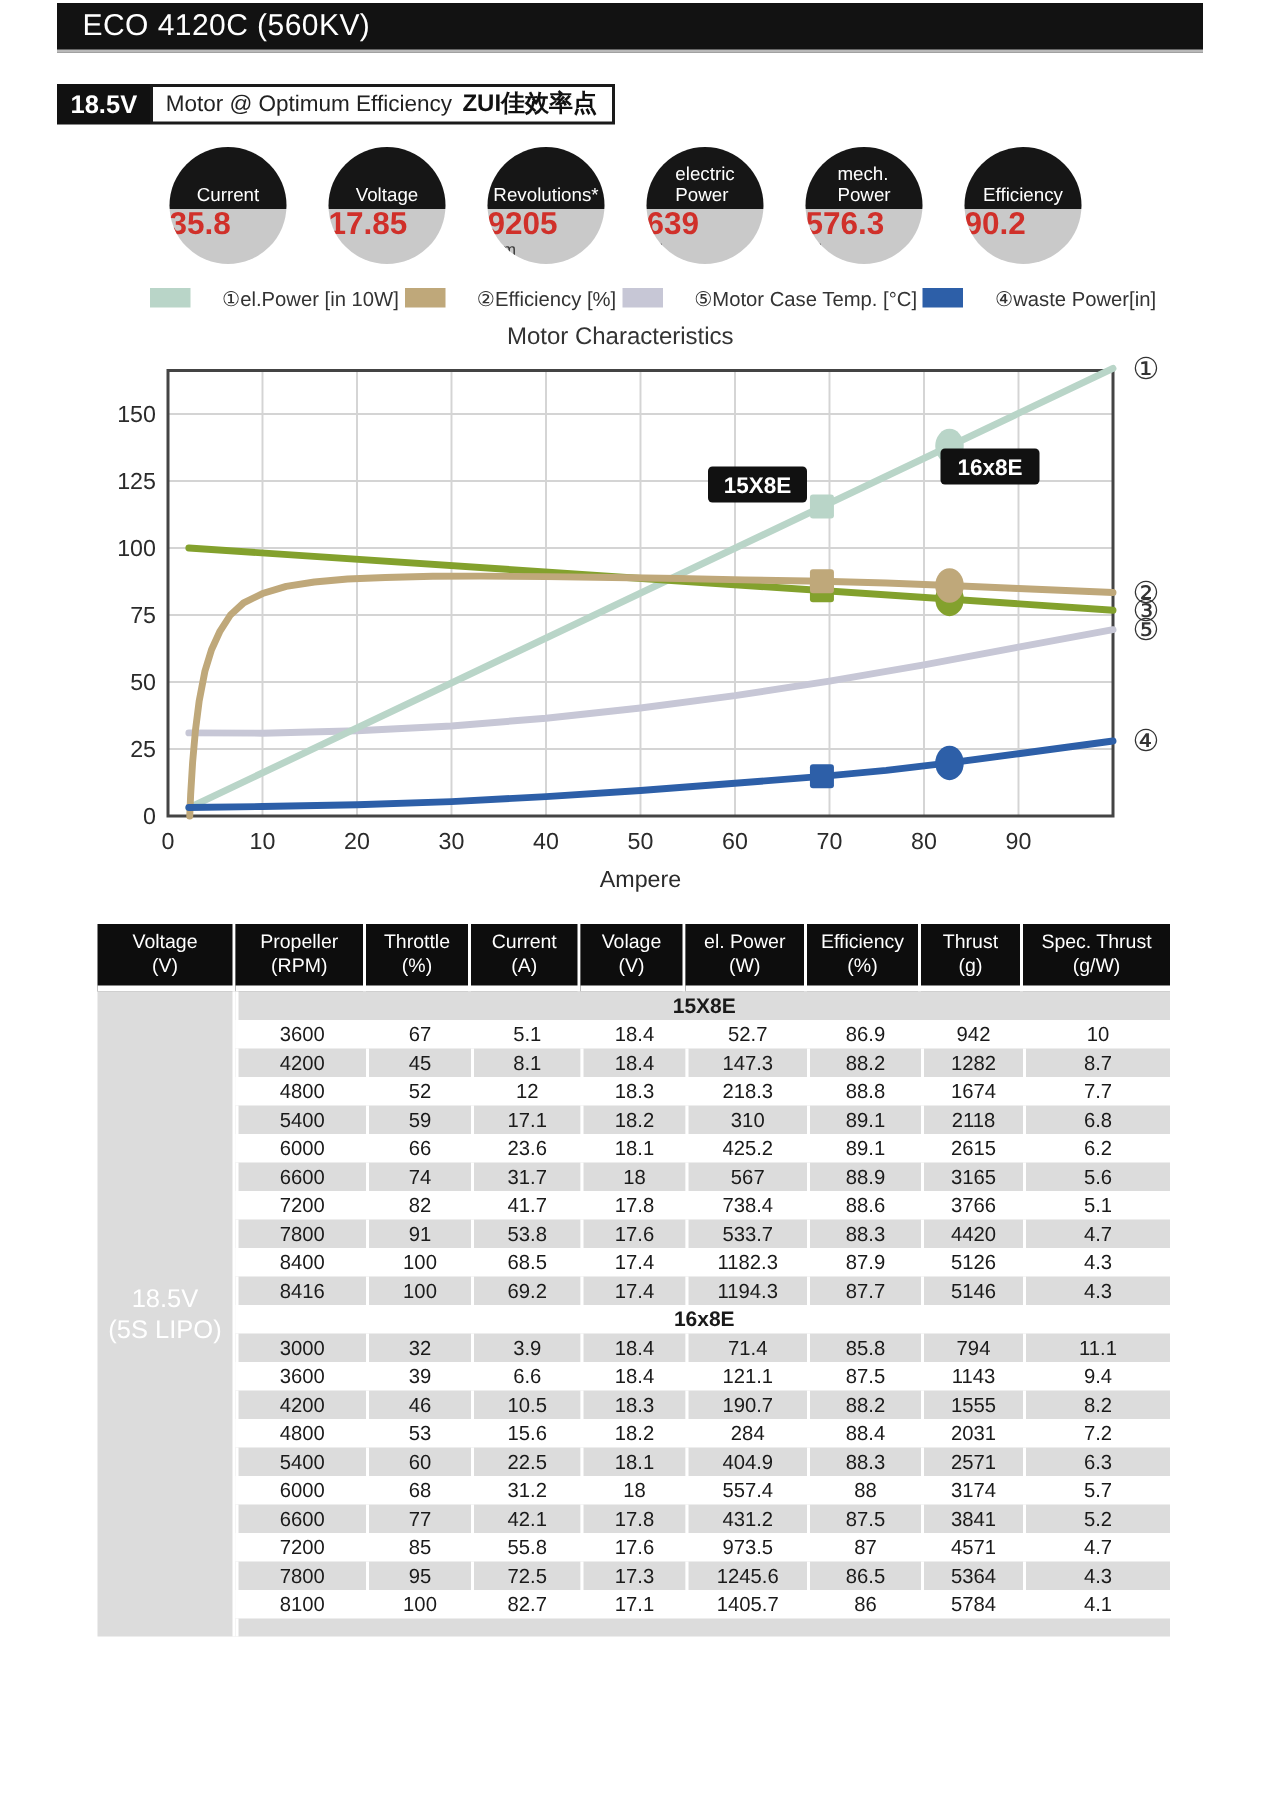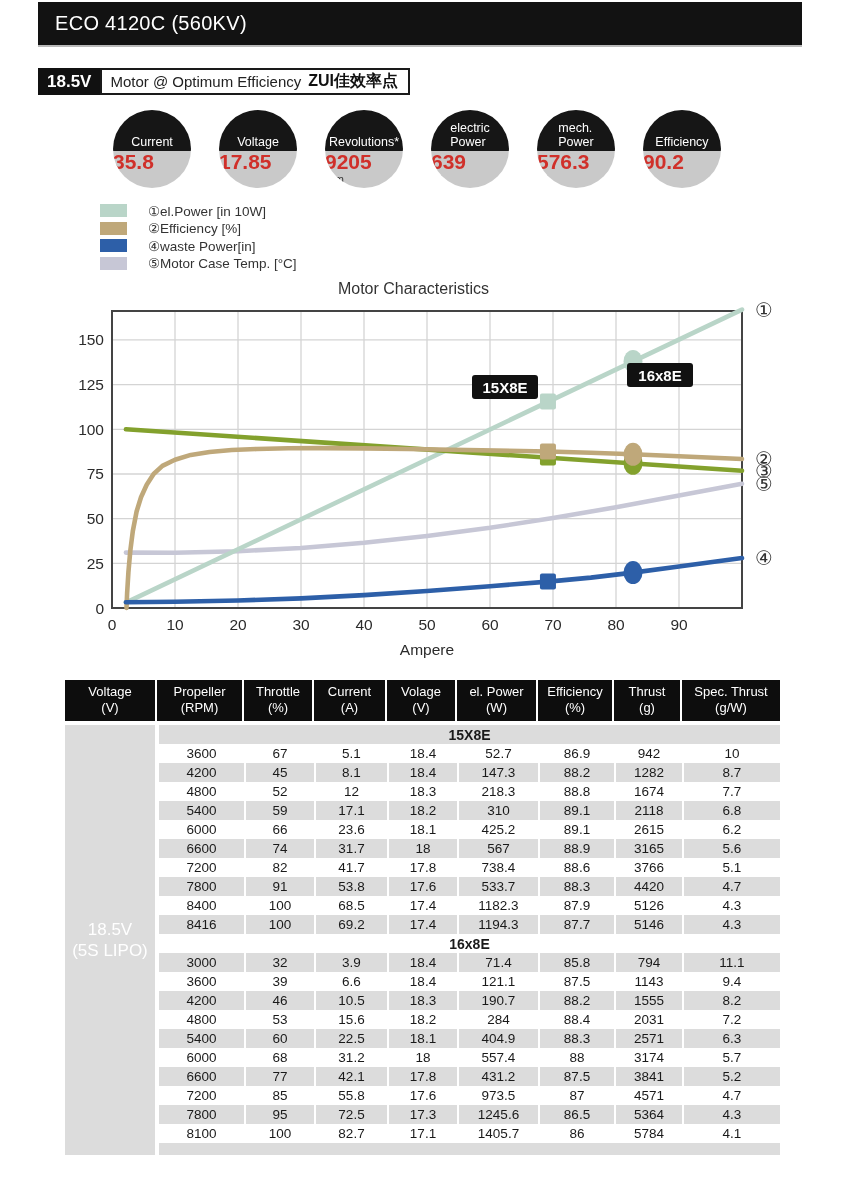--- a/index.html
+++ b/index.html
@@ -1,19 +1,19 @@
 <!DOCTYPE html>
 <html><head>
 <meta charset="utf-8">
 <style>
   html,body{margin:0;padding:0;background:#fff;}
   body{width:843px;height:1200px;font-family:"Liberation Sans",sans-serif;color:#222;overflow:hidden;}
 
   
-  .titlebar{margin:2px 41px 0 38px;height:45px;background:#121212;color:#fff;
+  .titlebar{margin:2px 41px 0 38px;height:33px;background:#121212;color:#fff;
     display:flex;align-items:center;padding-left:17px;font-size:20px;letter-spacing:.3px;
     border-bottom:2px solid #b9b9b9;box-sizing:border-box;}
 
   
   .subheader{margin:21px 0 0 38px;display:flex;align-items:stretch;height:27px;}
   .v-box{background:#111;color:#fff;font-weight:bold;font-size:17px;display:flex;
     align-items:center;padding:0 9px;}
   .eff-box{border:2px solid #1a1a1a;display:flex;align-items:center;gap:7px;
     padding:0 10px 0 8px;box-sizing:border-box;}
   .eff-en{font-size:15px;color:#222;}
@@ -22,21 +22,21 @@
   
   .badges{margin:15px 0 0 113px;display:flex;gap:28px;}
   .badge{width:78px;height:78px;border-radius:50%;overflow:hidden;
     background:linear-gradient(#161616 0 53%,#c9c9c9 53% 100%);text-align:left;}
   .badge-top{height:53%;display:flex;align-items:flex-end;justify-content:center;
     color:#fff;font-size:12.5px;line-height:13.5px;padding-bottom:2px;white-space:pre-line;box-sizing:border-box;}
   .badge-value{font-size:21px;font-weight:bold;color:#d0302a;line-height:22px;}
   .badge-unit{font-size:11px;color:#333;line-height:12px;}
 
   
-  .legend{margin:16px 0 0 100px;display:flex;flex-direction:column;gap:4px;text-align:right;}
+  .legend{margin:16px 0 0 100px;display:flex;flex-direction:row;gap:4px;text-align:right;}
   .legend-row{display:flex;align-items:center;height:13.5px;}
   .legend-swatch{width:27px;height:13px;margin-right:21px;}
   .legend-label{font-size:13.5px;color:#333;}
 
   
   .chart-title{margin:10px 0 0 0;width:827px;text-align:center;font-size:16px;color:#333;}
   svg{display:block;}
 
   
   table{margin:0 0 0 65px;border-collapse:separate;border-spacing:0;table-layout:fixed;
@@ -104,26 +104,26 @@
 <div class="legend" id="legend">
     <div class="legend-row">
       <span class="legend-swatch" style="background: rgb(185, 213, 200);"></span>
       <span class="legend-label">①el.Power [in 10W]</span>
     </div>
     <div class="legend-row">
       <span class="legend-swatch" style="background: rgb(191, 168, 122);"></span>
       <span class="legend-label">②Efficiency [%]</span>
     </div>
     <div class="legend-row">
+      <span class="legend-swatch" style="background: rgb(199, 199, 214);"></span>
+      <span class="legend-label">⑤Motor Case Temp. [°C]</span>
+    </div>
+    <div class="legend-row">
       <span class="legend-swatch" style="background: rgb(45, 95, 168);"></span>
       <span class="legend-label">④waste Power[in]</span>
-    </div>
-    <div class="legend-row">
-      <span class="legend-swatch" style="background: rgb(199, 199, 214);"></span>
-      <span class="legend-label">⑤Motor Case Temp. [°C]</span>
     </div>
   </div>
 
 <div class="chart-title">Motor Characteristics</div>
 <svg id="chart" width="843" height="382">
     <line x1="175" y1="13" x2="175" y2="310" stroke="#d4d4d4" stroke-width="1.3"></line>
     <line x1="238" y1="13" x2="238" y2="310" stroke="#d4d4d4" stroke-width="1.3"></line>
     <line x1="301" y1="13" x2="301" y2="310" stroke="#d4d4d4" stroke-width="1.3"></line>
     <line x1="364" y1="13" x2="364" y2="310" stroke="#d4d4d4" stroke-width="1.3"></line>
     <line x1="427" y1="13" x2="427" y2="310" stroke="#d4d4d4" stroke-width="1.3"></line>

